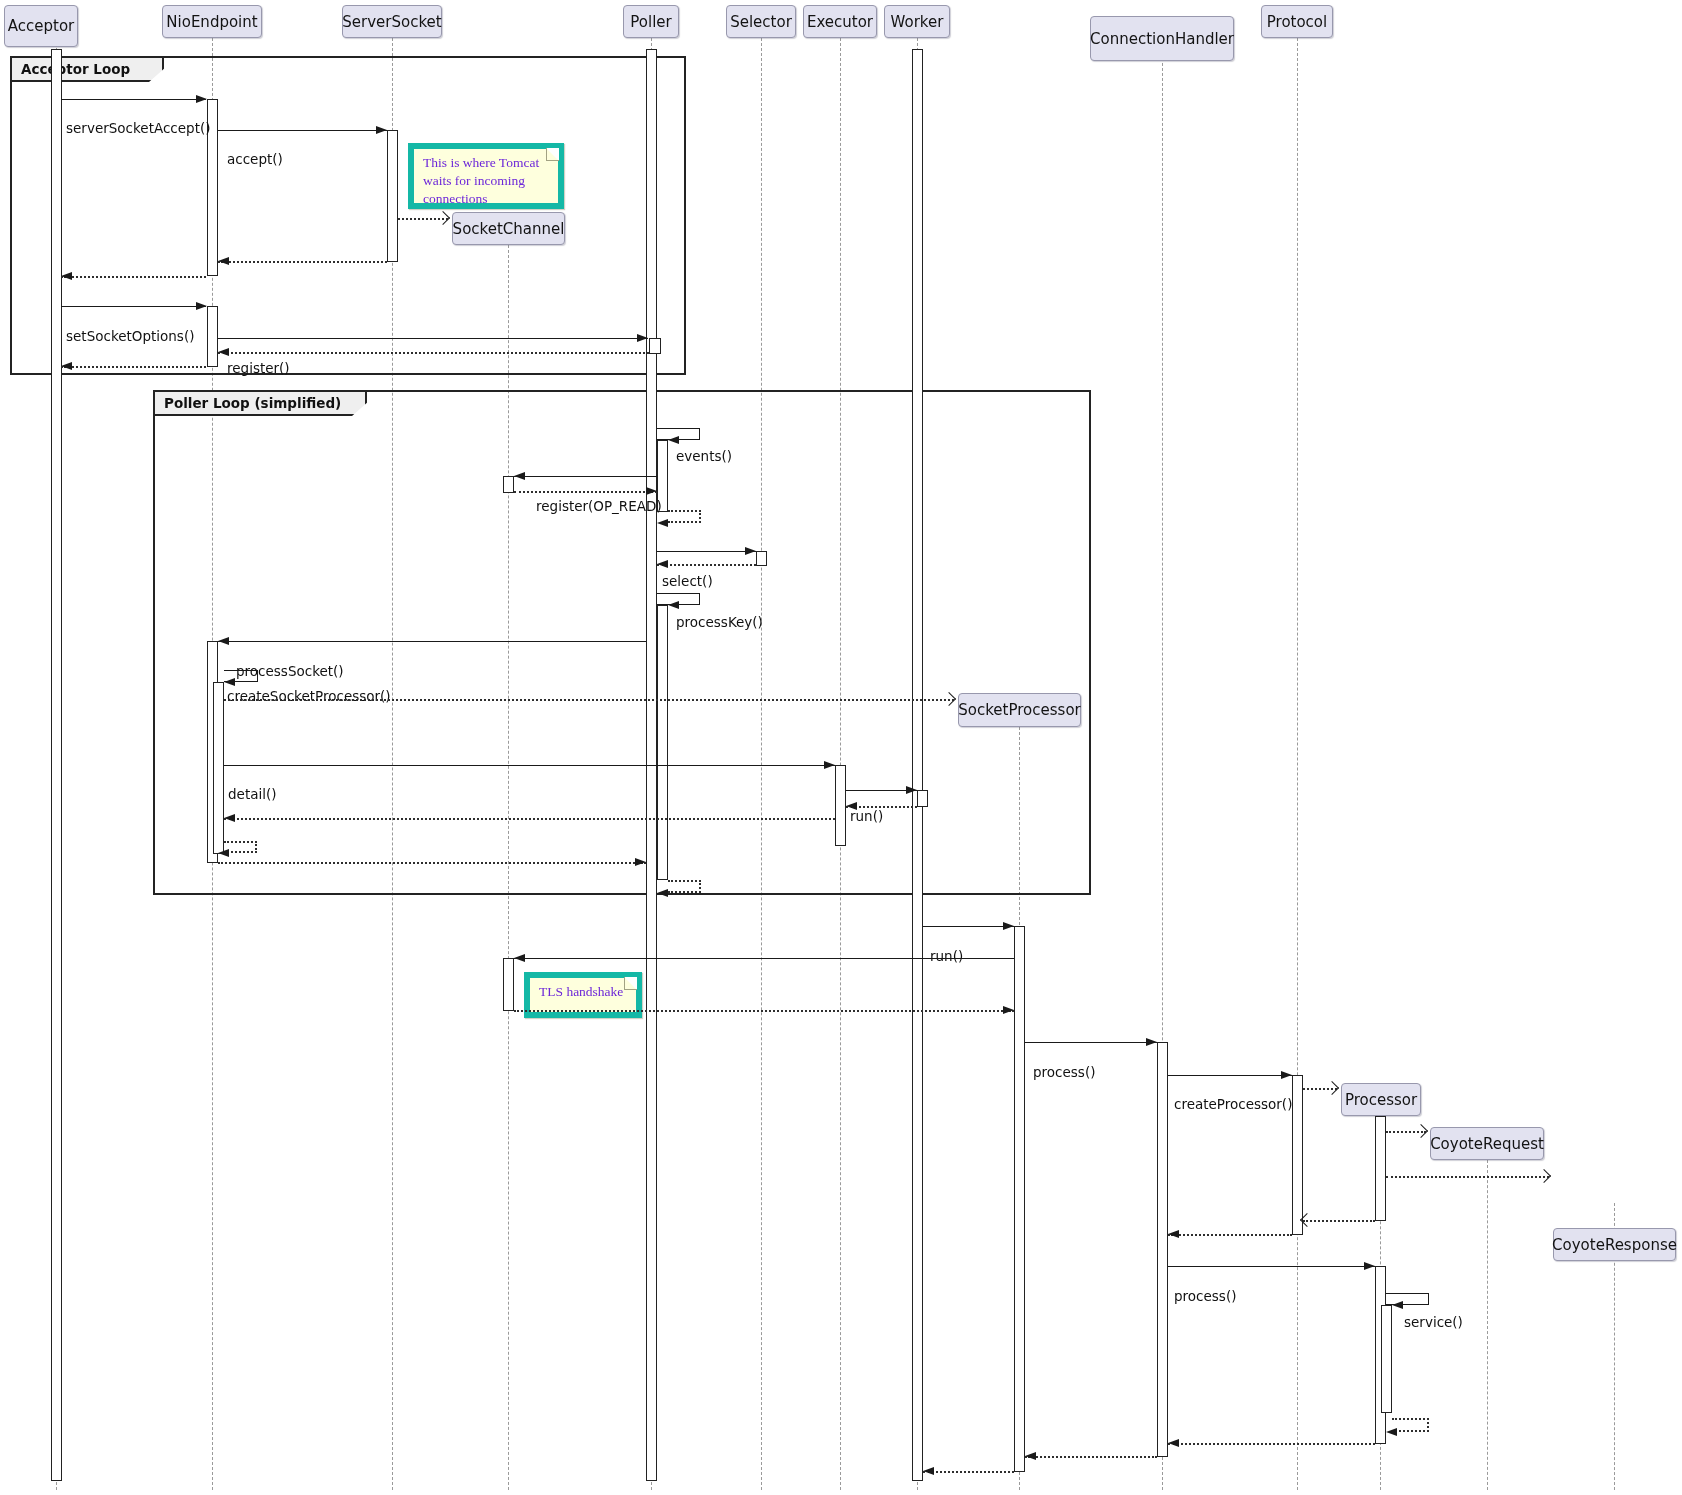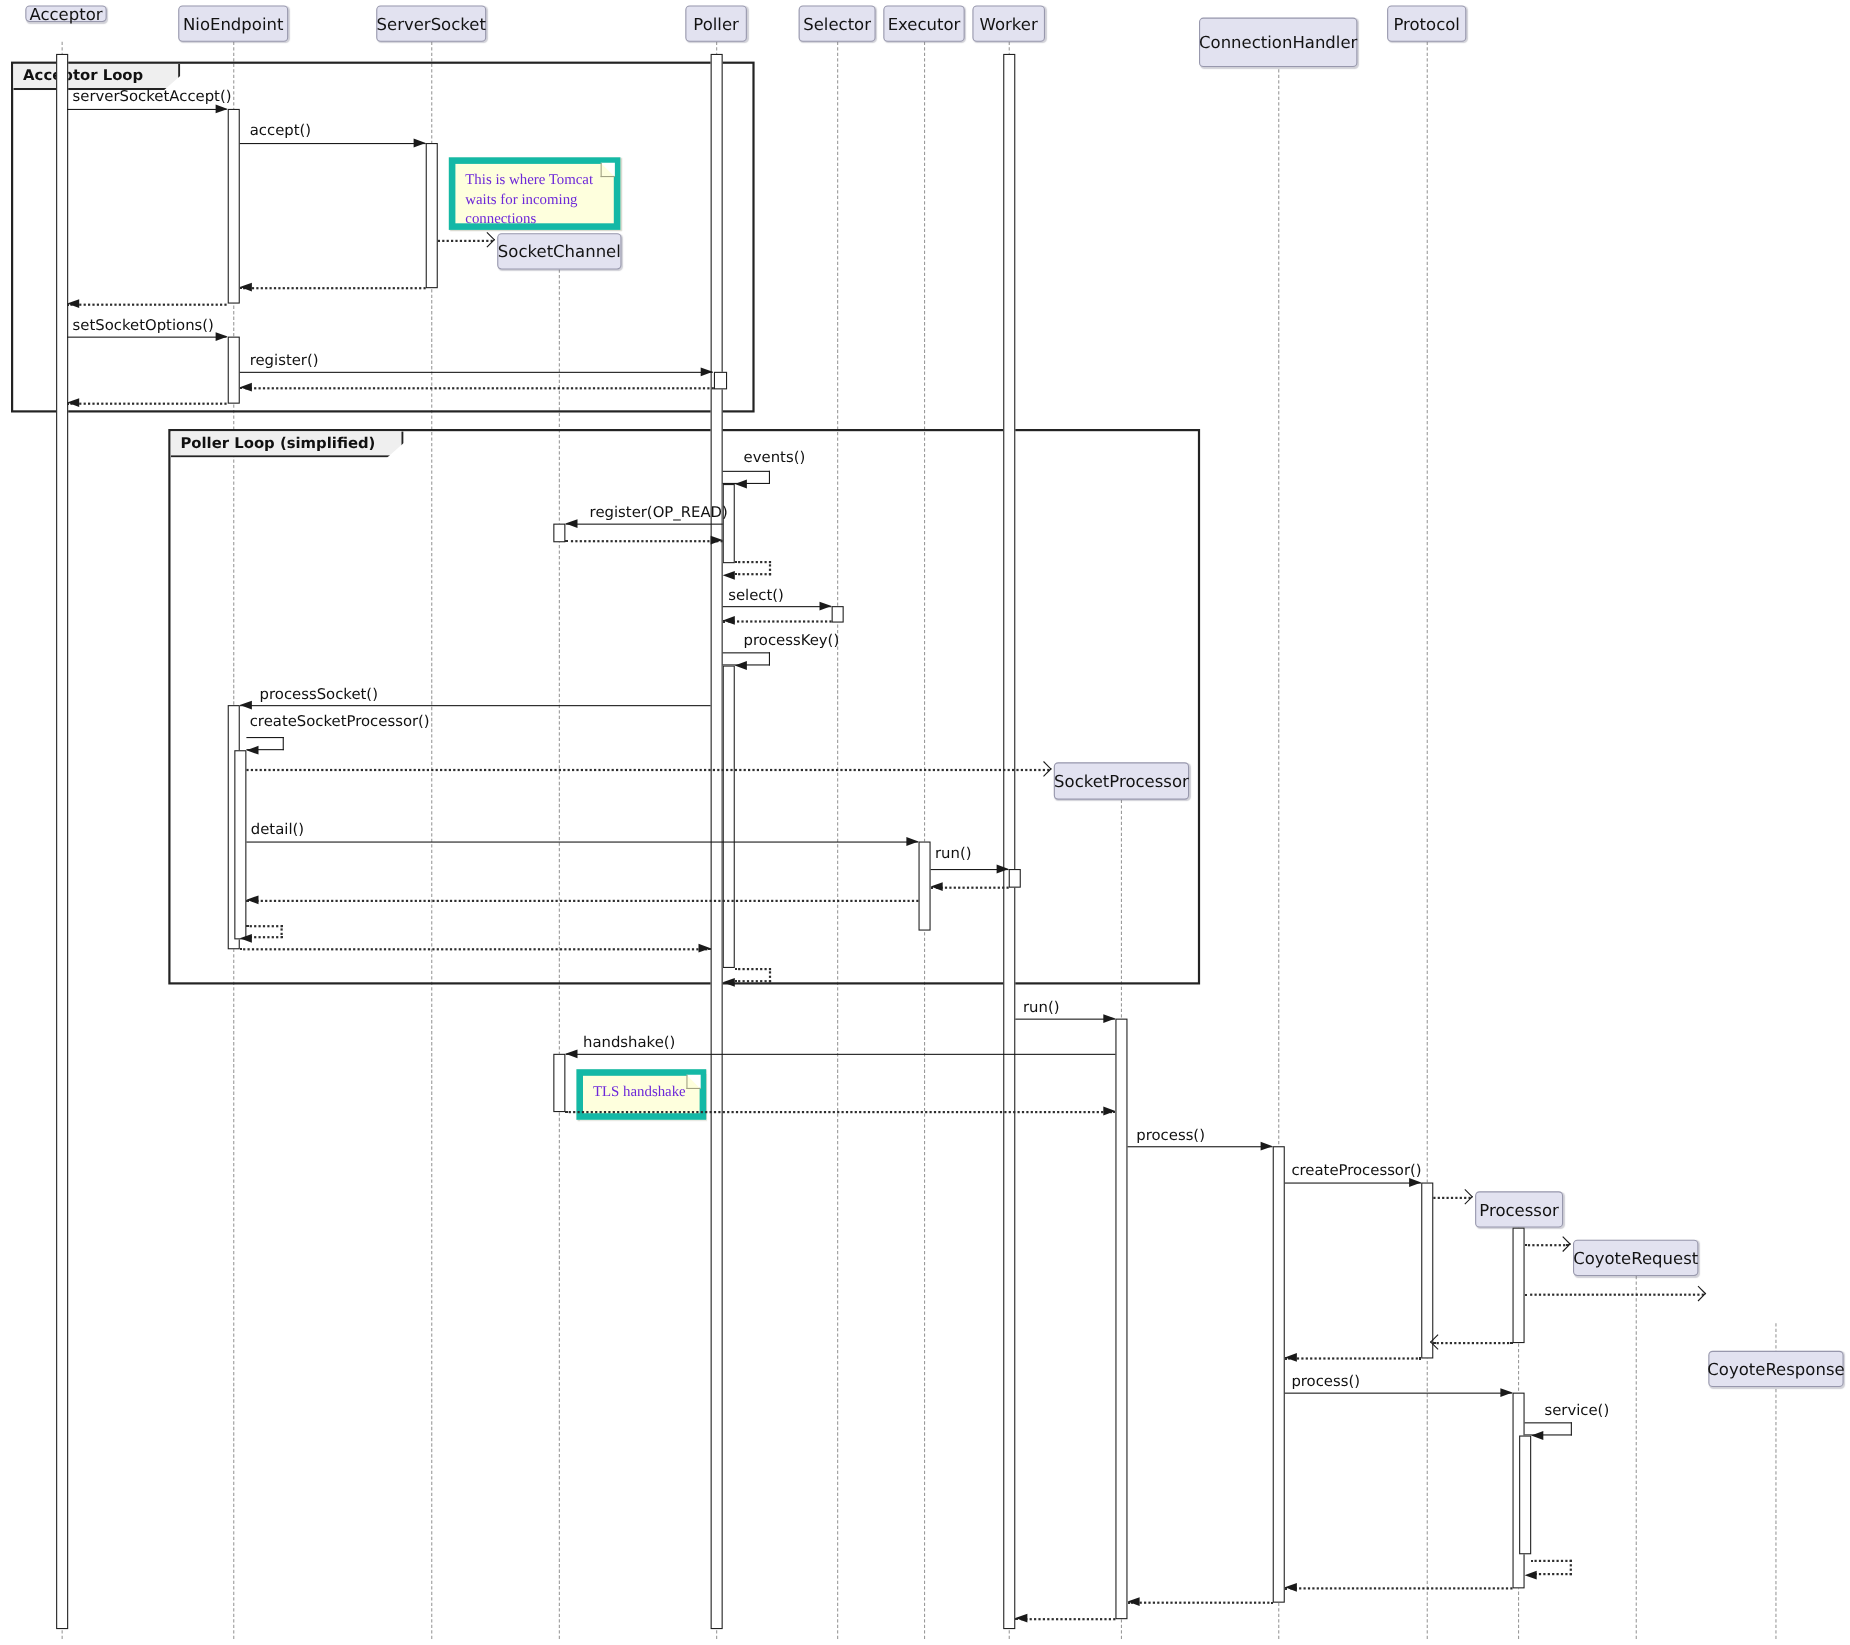--- a/index.html
+++ b/index.html
@@ -13,21 +13,21 @@
   .sl{position:absolute;height:0;border-top:1.7px solid #1a1a1a;}
   .dl{position:absolute;height:0;border-top:2px dotted #2e2e2e;}
   .ar{position:absolute;width:0;height:0;border-top:4.5px solid transparent;
       border-bottom:4.5px solid transparent;border-left:11px solid #1a1a1a;}
   .al{position:absolute;width:0;height:0;border-top:4.5px solid transparent;
       border-bottom:4.5px solid transparent;border-right:11px solid #1a1a1a;}
   .cr{position:absolute;width:9px;height:9px;border-top:1.7px solid #1a1a1a;
       border-right:1.7px solid #1a1a1a;transform:rotate(45deg);}
   .cl{position:absolute;width:9px;height:9px;border-top:1.7px solid #1a1a1a;
       border-right:1.7px solid #1a1a1a;transform:rotate(-135deg);}
-  .lb{position:absolute;font-size:13.5px;white-space:nowrap;color:#111;}
+  .lb{position:absolute;font-size:13.5px;white-space:nowrap;color:#111;margin-top:40px;}
   .hook{position:absolute;border:1.7px solid #1a1a1a;border-left:none;box-sizing:border-box;}
   .hookd{position:absolute;border:2px dotted #2e2e2e;border-left:none;box-sizing:border-box;}
   .frame{position:absolute;border:2px solid #232323;box-sizing:border-box;}
   .ftitle{position:absolute;background:#EFEFEF;font-size:13.5px;font-weight:bold;
           display:flex;align-items:center;padding-left:9px;box-sizing:border-box;
           clip-path:polygon(0 0,100% 0,100% 45%,calc(100% - 15px) 100%,0 100%);
           border-right:2px solid #232323;border-bottom:2px solid #232323;color:#111;}
   .note{position:absolute;background:#FEFFDD;border:6px solid #14b8a6;font-size:13.5px;
         padding:5px 9px;line-height:1.32;box-sizing:border-box;color:#6d28d9;
         box-shadow:1px 1px 1px rgba(140,140,110,.4);font-family:Liberation Serif, serif;}
@@ -236,21 +236,21 @@
 
   <div class="dl" style="left:1167.5px;top:1443px;width:207px"></div>
   <div class="al" style="left:1167.5px;top:1439px"></div>
 
   <div class="dl" style="left:1024.5px;top:1456px;width:132px"></div>
   <div class="al" style="left:1024.5px;top:1452px"></div>
 
   <div class="dl" style="left:922.5px;top:1471px;width:91px"></div>
   <div class="al" style="left:922.5px;top:1467px"></div>
 
-  <div class="b" style="left:23px;top:5px;width:74px;height:15px">Acceptor</div>
+  <div class="b" style="left:4px;top:5px;width:74px;height:42px">Acceptor</div>
   <div class="b" style="left:162px;top:5px;width:100px;height:33px">NioEndpoint</div>
   <div class="b" style="left:342px;top:5px;width:100px;height:33px">ServerSocket</div>
   <div class="b" style="left:623px;top:5px;width:56px;height:33px">Poller</div>
   <div class="b" style="left:726px;top:5px;width:70px;height:33px">Selector</div>
   <div class="b" style="left:803px;top:5px;width:74px;height:33px">Executor</div>
   <div class="b" style="left:884px;top:5px;width:66px;height:33px">Worker</div>
   <div class="b" style="left:1090px;top:16px;width:144px;height:45px">ConnectionHandler</div>
   <div class="b" style="left:1261px;top:5px;width:72px;height:33px">Protocol</div>
 
 </div>

